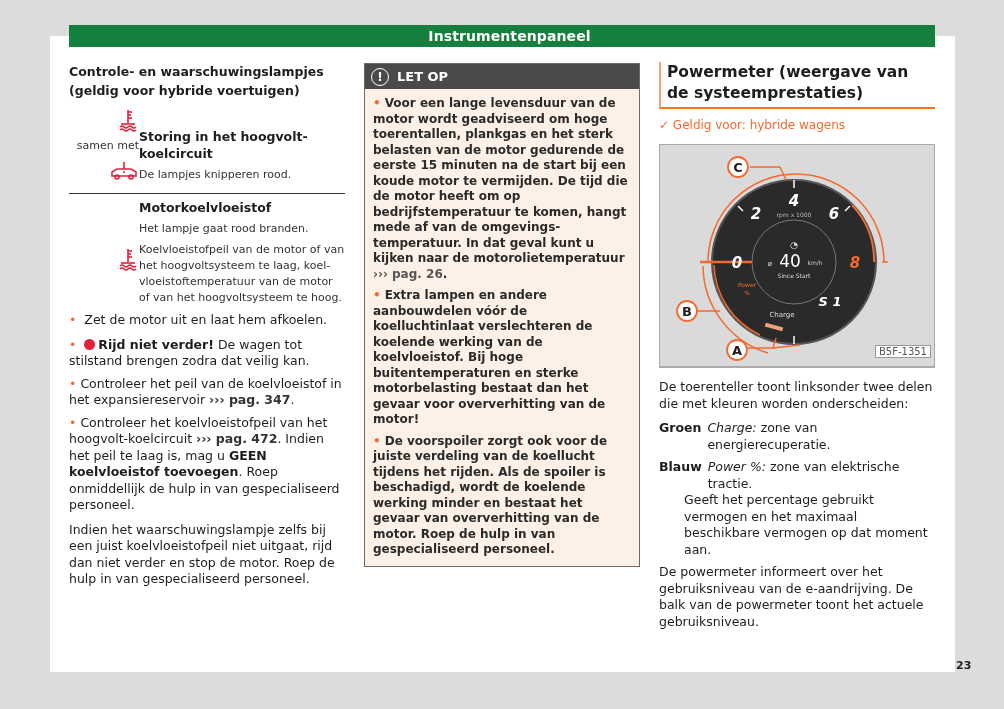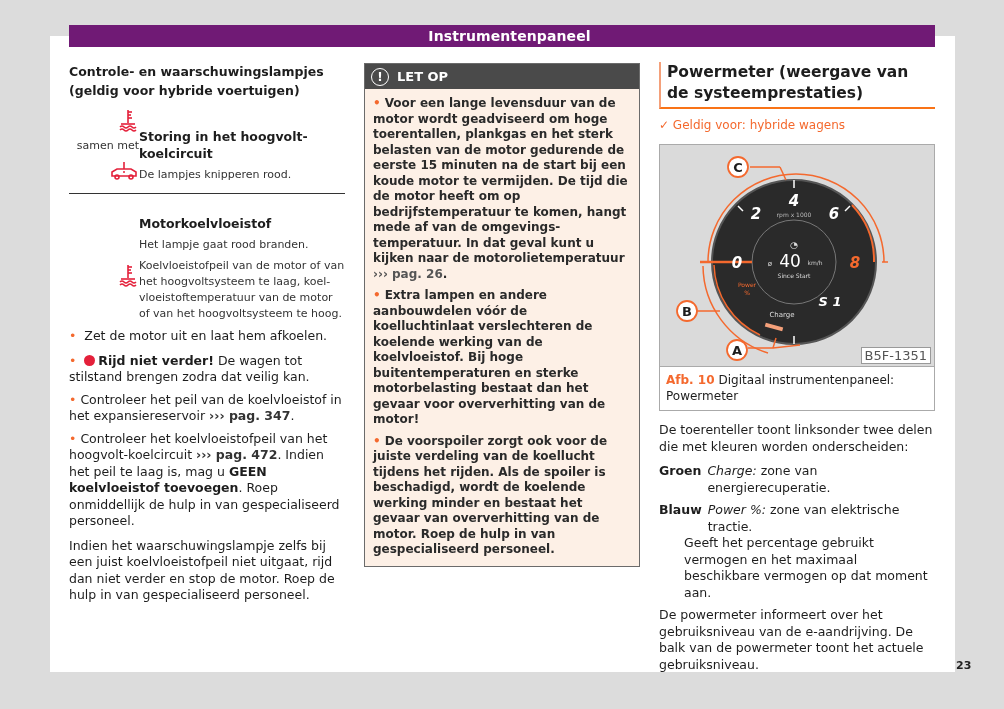--- a/index.html
+++ b/index.html
@@ -1,19 +1,19 @@
 <!DOCTYPE html>
 <html><head>
 <meta charset="utf-8">
 <style>
   * { box-sizing: border-box; margin: 0; padding: 0; }
   html, body { width: 1004px; height: 709px; background: #dcdcdc; overflow: hidden; }
   body { position: relative; font-family: "DejaVu Sans", sans-serif; color: #1d1d1d; }
   .page { position: absolute; left: 50px; top: 36px; width: 905px; height: 636px; background: #fff; }
-  .header-bar { position: absolute; left: 69px; top: 25px; width: 866px; height: 22px; background: #701a75;
+  .header-bar { position: absolute; left: 69px; top: 25px; width: 866px; height: 22px; background: #15803d;
     color: #fff; text-align: center; font-size: 14px; line-height: 22px; font-weight: bold; letter-spacing: 0.1px; padding-left: 15px; }
   .col { position: absolute; top: 60px; }
   .col1 { left: 69px; width: 276px; }
   .col2 { left: 364px; width: 276px; }
   .col3 { left: 659px; width: 276px; }
 
   .sec-title { font-size: 12.5px; font-weight: bold; line-height: 19px; margin-top: 2px; }
   .lamp-row { display: flex; margin-top: 8px; }
   .lamp-icons { width: 70px; display: flex; flex-direction: column; align-items: flex-end; }
   .lamp-icons .samen { font-size: 11px; line-height: 15px; text-align: center; color: #333; margin: 6px 0 8px; }
@@ -33,21 +33,21 @@
   .warnbox-head .excl { width: 18px; height: 18px; border: 1.8px solid #fff; border-radius: 50%; display: inline-flex; align-items: center; justify-content: center; font-size: 12px; margin-right: 8px; }
   .warnbox-body { padding: 4px 8px 8px 8px; }
   .warnbox-body p { font-size: 12px; line-height: 15.5px; font-weight: bold; color: #2a2a2a; margin-top: 3px; }
   .warnbox-body p + p { margin-top: 6px; }
   .warnbox-body .ref { font-weight: bold; color: #555; }
 
   .pm-title { border-left: 2px solid #f4a07a; border-bottom: 2px solid #f97316; padding-left: 6px; font-size: 15.5px; font-weight: bold; line-height: 21px; padding-bottom: 3px; }
   .valid { font-size: 12px; color: #f4692e; margin-top: 9px; }
   .figure { border: 1px solid #aaa; margin-top: 12px; width: 276px; }
   .fig-img { position: relative; height: 222px; background: #dadada; border-bottom: 1px solid #aaa; }
-  .fig-code { position: absolute; right: 3px; bottom: 2px; background: #fff; border: 1px solid #999; font-size: 13px; padding: 0 3px; color: #555; }
+  .fig-code { position: absolute; right: 3px; bottom: 8px; background: #fff; border: 1px solid #999; font-size: 10px; padding: 0 3px; color: #555; }
   .fig-cap { padding: 5px 6px 6px 6px; font-size: 12px; line-height: 16px; }
   .fig-cap .afb { color: #f4692e; font-weight: bold; margin-right: 4px; }
 
   .def { display: flex; font-size: 12.5px; line-height: 16.5px; margin-top: 6px; }
   .def .term { font-weight: bold; margin-right: 6px; }
   .def .italic { font-style: italic; }
   .def-indent { padding-left: 25px; font-size: 12.5px; line-height: 16.5px; }
   .pageno { position: absolute; left: 956px; top: 659px; font-size: 11px; font-weight: bold; color: #222; }
 </style>
 </head>
@@ -83,21 +83,21 @@
         <circle cx="15" cy="11" r="1" fill="#e4203a"></circle>
       </svg>
     </div>
     <div class="lamp-text" style="padding-top:20px;">
       <div class="lamp-head">Storing in het hoogvolt-koelcir­cuit</div>
       <div class="lamp-desc">De lampjes knipperen rood.</div>
     </div>
   </div>
   <div class="divider"></div>
 
-  <div class="lamp-row" style="margin-top:21px;">
+  <div class="lamp-row" style="margin-top:5px;">
     <div class="lamp-icons" style="justify-content:center;padding-top:12px;">
       <svg width="22" height="24" viewBox="0 0 22 24">
         <g stroke="#e4203a" stroke-width="1.6" fill="none">
           <line x1="11" y1="2" x2="11" y2="15"></line>
             <line x1="11" y1="4" x2="15" y2="4"></line>
             <line x1="11" y1="7" x2="14" y2="7"></line>
             <line x1="11" y1="10" x2="15" y2="10"></line>
           <line x1="4" y1="16" x2="18" y2="16"></line>
           <path d="M3 19 q2 -2 4 0 t4 0 t4 0 t4 0"></path>
             <path d="M3 22 q2 -2 4 0 t4 0 t4 0 t4 0"></path>
@@ -183,23 +183,20 @@
         <line x1="113" y1="203" x2="140" y2="200" stroke="#f4692e" stroke-width="1.5"></line>
         <circle cx="78" cy="22" r="10" fill="#fff" stroke="#f4692e" stroke-width="1.8"></circle>
         <text x="78" y="27" fill="#1d1d1d" font-size="13" font-weight="bold" text-anchor="middle" font-family="DejaVu Sans, sans-serif">C</text>
         <circle cx="27" cy="166" r="10" fill="#fff" stroke="#f4692e" stroke-width="1.8"></circle>
         <text x="27" y="171" fill="#1d1d1d" font-size="13" font-weight="bold" text-anchor="middle" font-family="DejaVu Sans, sans-serif">B</text>
         <circle cx="77" cy="205" r="10" fill="#fff" stroke="#f4692e" stroke-width="1.8"></circle>
         <text x="77" y="210" fill="#1d1d1d" font-size="13" font-weight="bold" text-anchor="middle" font-family="DejaVu Sans, sans-serif">A</text>
       </svg>
       <span class="fig-code">B5F-1351</span>
     </div>
-    <div class="fig-cap">
-      <span class="afb">Afb. 10</span><span>Digitaal instrumentenpaneel: Powermeter</span>
-    </div>
   </div>
 
   <div class="para" style="margin-top:11px;">De toerenteller toont linksonder twee delen die met kleuren worden onderscheiden:</div>
   <div class="def" style="margin-top:8px;">
     <span class="term">Groen</span>
     <span><span class="italic">Charge:</span><span> zone van energierecuperatie.</span></span>
   </div>
   <div class="def">
     <span class="term">Blauw</span>
     <span><span class="italic">Power %:</span><span> zone van elektrische tractie.</span></span>

